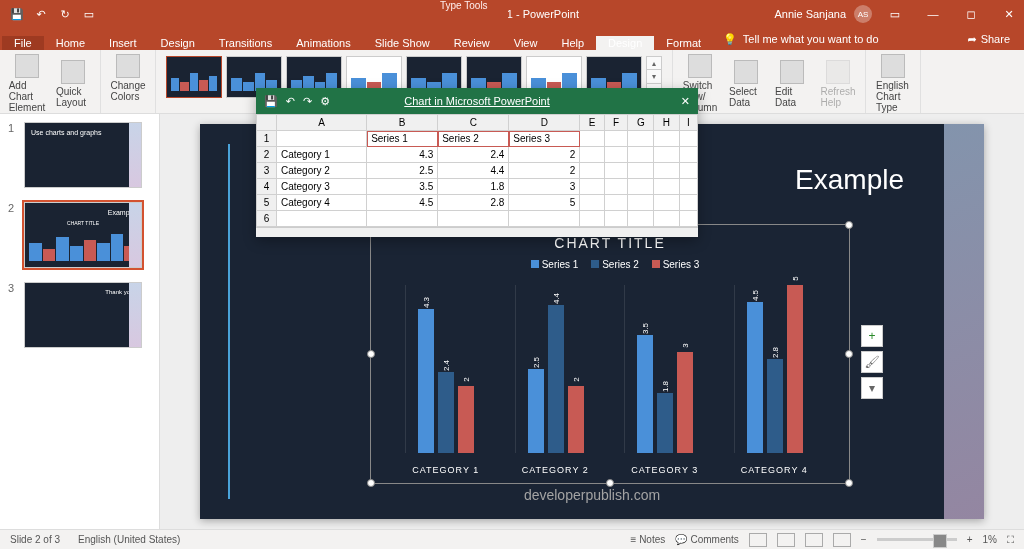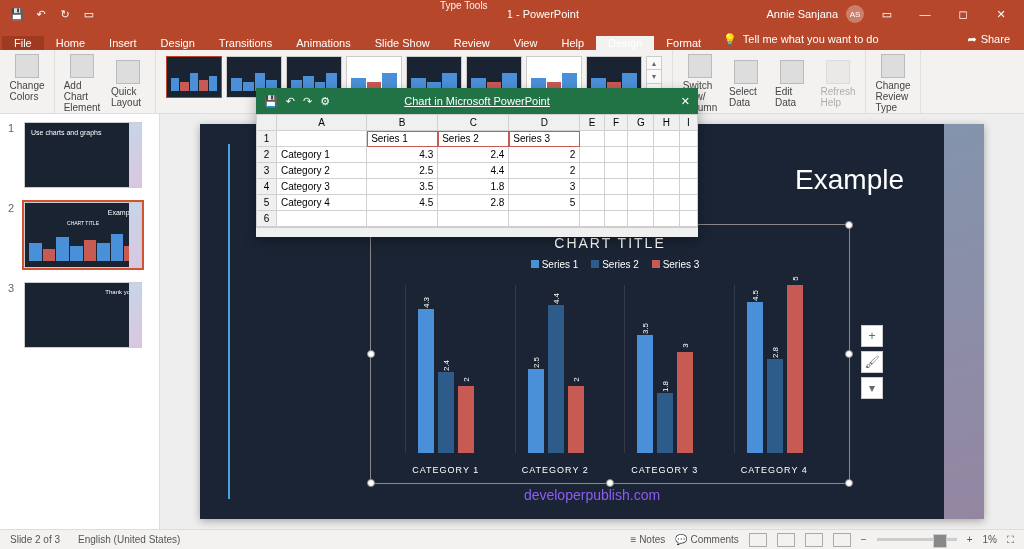--- a/index.html
+++ b/index.html
@@ -4,21 +4,21 @@
 <style>
 * { margin: 0; padding: 0; box-sizing: border-box; font-family: "Segoe UI", Arial, sans-serif; }
 body { width: 1024px; height: 549px; background: #fff; overflow: hidden; position: relative; }
 
 
 .titlebar { height: 28px; background: #B7472A; color: #fff; display: flex; align-items: center; font-size: 11px; position: relative; }
 .tb-left { display: flex; align-items: center; gap: 10px; padding-left: 10px; }
 .tb-icon { width: 14px; height: 14px; display: inline-flex; align-items: center; justify-content: center; }
 .tb-title { position: absolute; left: 50%; transform: translateX(-50%); }
 .chart-tools { position: absolute; left: 420px; top: 0; padding: 0 20px; height: 18px; background: #B7472A; font-size: 10px; color: #fee; }
-.tb-right { position: absolute; right: 0; display: flex; align-items: center; gap: 8px; padding-right: 8px; }
+.tb-right { position: absolute; right: 0; display: flex; align-items: center; gap: 8px; }
 .avatar { width: 18px; height: 18px; border-radius: 50%; background: rgba(255,255,255,0.3); display: inline-flex; align-items: center; justify-content: center; font-size: 8px; }
 .win-btn { width: 30px; height: 28px; display: inline-flex; align-items: center; justify-content: center; cursor: pointer; }
 
 
 .ribbon-tabs { height: 22px; background: #B7472A; display: flex; align-items: stretch; color: #fff; font-size: 11px; padding-left: 2px; }
 .tab { padding: 0 12px; display: flex; align-items: center; cursor: pointer; margin-top: 8px; }
 .tab.file { background: #9E3A21; }
 .tab.active { background: #F3F2F1; color: #444; }
 .tab.context { color: #fff; }
 .tell-me { margin-left: 10px; display: flex; align-items: center; gap: 6px; font-size: 11px; }
@@ -48,21 +48,21 @@
 .thumb-num { font-size: 11px; color: #666; width: 10px; }
 .thumb { width: 118px; height: 66px; background: #1a2332; border: 1px solid #ccc; position: relative; cursor: pointer; color: #fff; font-size: 7px; padding: 6px; }
 .thumb.sel { outline: 2px solid #D35230; }
 .thumb .grad { position: absolute; right: 0; top: 0; bottom: 0; width: 12px; background: linear-gradient(#c8d4e8,#d8c8e0); }
 
 .canvas-area { flex: 1; position: relative; background: #eee; overflow: hidden; }
 .slide { position: absolute; left: 40px; right: 40px; top: 10px; bottom: 10px; background: #1a2434; box-shadow: 0 2px 8px rgba(0,0,0,0.3); }
 .slide .accent { position: absolute; left: 28px; top: 20px; bottom: 20px; width: 2px; background: #4aa3d9; }
 .slide .grad { position: absolute; right: 0; top: 0; bottom: 0; width: 40px; background: linear-gradient(160deg,#b0c4e0,#c8b0d0); opacity: 0.7; }
 .slide-title { position: absolute; right: 80px; top: 40px; color: #fff; font-size: 28px; font-weight: 300; }
-.watermark { position: absolute; left: 50%; transform: translateX(-50%); bottom: 16px; color: #8b5cf6; font-size: 14px; }
+.watermark { position: absolute; left: 50%; transform: translateX(-50%); bottom: 16px; color: #a3a3a3; font-size: 14px; }
 
 
 .chart-obj { position: absolute; left: 170px; top: 100px; width: 480px; height: 260px; border: 1px solid #888; }
 .chart-obj .handle { position: absolute; width: 8px; height: 8px; background: #fff; border: 1px solid #888; border-radius: 50%; }
 .h-tl{top:-4px;left:-4px}.h-tr{top:-4px;right:-4px}.h-bl{bottom:-4px;left:-4px}.h-br{bottom:-4px;right:-4px}
 .h-tm{top:-4px;left:50%;margin-left:-4px}.h-bm{bottom:-4px;left:50%;margin-left:-4px}
 .h-ml{left:-4px;top:50%;margin-top:-4px}.h-mr{right:-4px;top:50%;margin-top:-4px}
 .chart-title { text-align: center; color: #fff; font-size: 14px; letter-spacing: 2px; padding-top: 10px; }
 .legend { text-align: center; color: #fff; font-size: 10px; margin-top: 8px; }
 .legend .sw { display: inline-block; width: 8px; height: 8px; margin: 0 3px 0 10px; }
@@ -143,37 +143,37 @@
     <span>➦</span>
     <span>Share</span>
   </div>
 </div>
 
 <div class="ribbon">
   <div class="rgroup">
     <div class="buttons">
       <div class="rbtn small">
           <div class="rbtn-icon"></div>
-          <span>Change Colors</span>
-        </div>
-    </div>
-    <div class="glabel">&nbsp;</div>
+          <span>Add Chart Element</span>
+        </div>
+      <div class="rbtn small">
+          <div class="rbtn-icon"></div>
+          <span>Quick Layout</span>
+        </div>
+    </div>
+    <div class="glabel">Chart Layouts</div>
   </div>
   <div class="rgroup">
     <div class="buttons">
       <div class="rbtn small">
           <div class="rbtn-icon"></div>
-          <span>Add Chart Element</span>
-        </div>
-      <div class="rbtn small">
-          <div class="rbtn-icon"></div>
-          <span>Quick Layout</span>
-        </div>
-    </div>
-    <div class="glabel">Chart Layouts</div>
+          <span>Change Colors</span>
+        </div>
+    </div>
+    <div class="glabel">&nbsp;</div>
   </div>
   <div class="rgroup" style="flex:0 0 auto">
     <div class="style-gallery">
       <div class="style-thumb sel">
           <div class="mini-bars">
             <span style="height:60%"></span>
             <span style="height:40%;background:#c85a54"></span>
             <span style="height:80%"></span>
             <span style="height:50%;background:#c85a54"></span>
             <span style="height:70%"></span>
@@ -256,21 +256,21 @@
           <div class="rbtn-icon"></div>
           <span>Refresh Help</span>
         </div>
     </div>
     <div class="glabel">Data</div>
   </div>
   <div class="rgroup">
     <div class="buttons">
       <div class="rbtn small">
           <div class="rbtn-icon"></div>
-          <span>Change Review Type</span>
+          <span>English Chart Type</span>
         </div>
     </div>
     <div class="glabel">Type</div>
   </div>
 </div>
 
 <div class="main">
   <div class="thumbnails">
     <div class="thumb-item">
       <div class="thumb-num">1</div>

